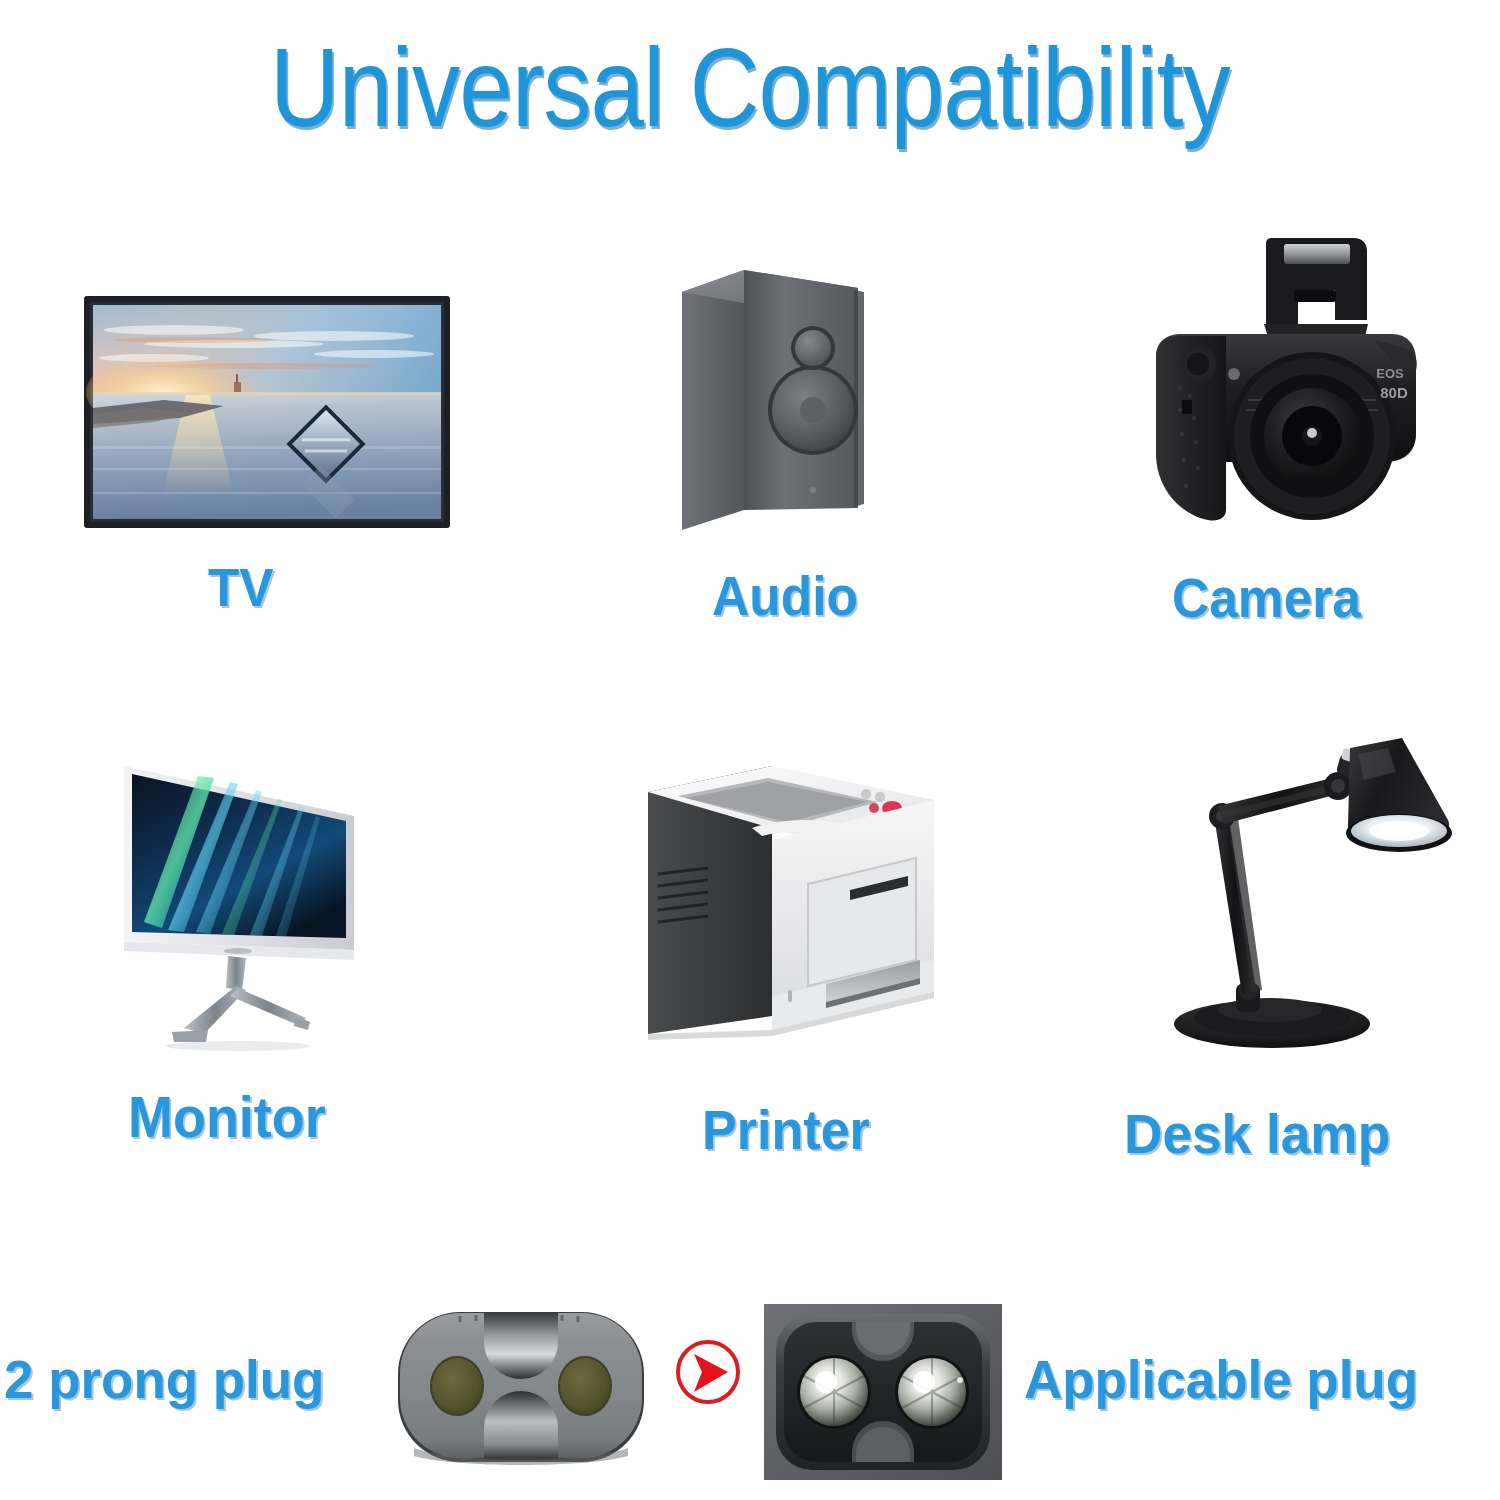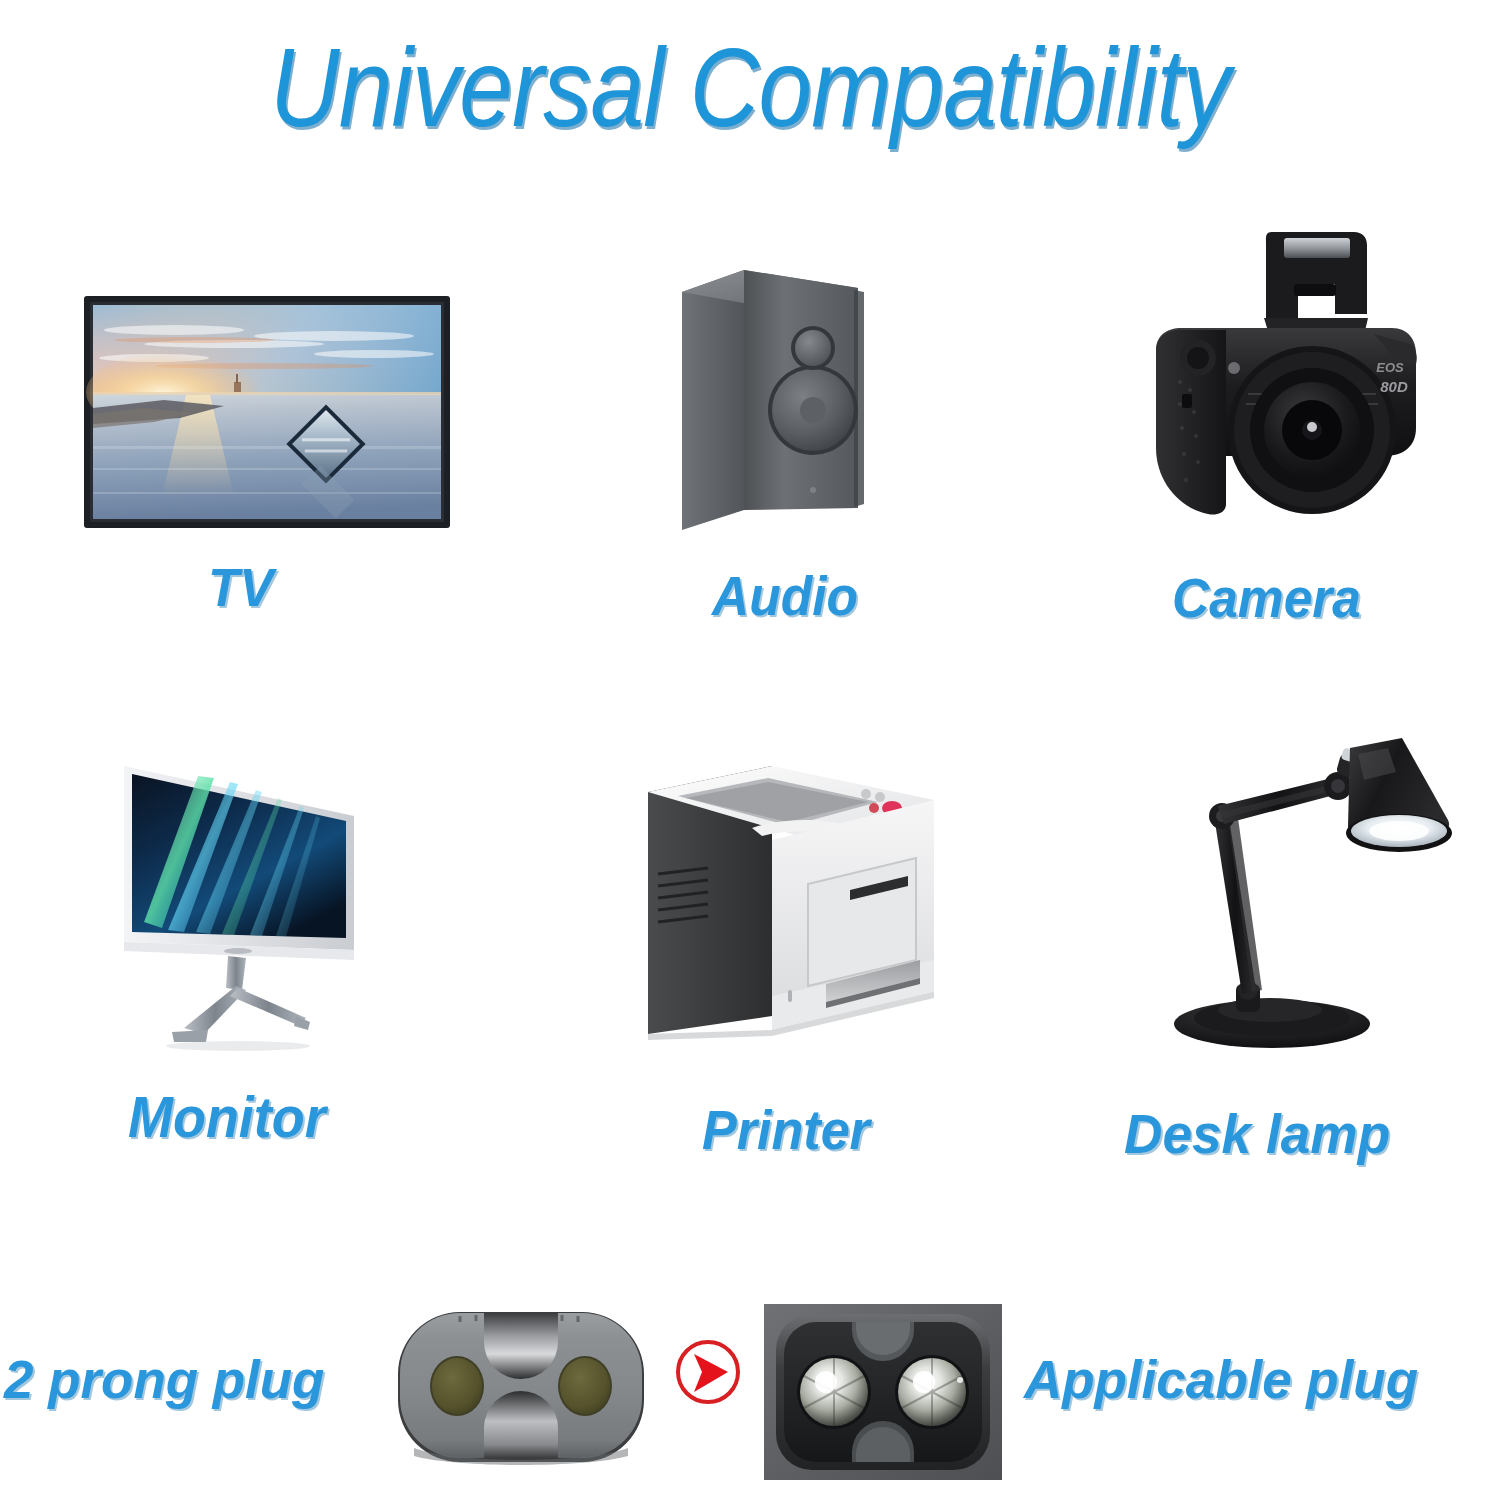--- a/index.html
+++ b/index.html
@@ -3,21 +3,21 @@
 <meta charset="utf-8">
 <style>
   html,body{margin:0;padding:0;}
   body{
     width:1500px;height:1500px;
     background:#ffffff;
     font-family:"Liberation Sans", sans-serif;
     overflow:hidden;
     position:relative;
   }
-  .stage{position:absolute;inset:0;font-style:italic;}
+  .stage{position:absolute;inset:0;}
 
   
   .title{
     position:absolute;
     left:0;right:0;top:32px;
     text-align:center;
     font-family:"Liberation Sans","DejaVu Sans",sans-serif;
     font-size:112px;
     line-height:1;
     font-weight:400;
@@ -48,21 +48,21 @@
   .lbl-desklamp {left:1124px;top:1106px;font-size:56px; transform:scaleX(0.95);transform-origin:0 0;}
   .lbl-prong    {left:4px;   top:1352px;font-size:54px; transform:scaleX(0.98);transform-origin:0 0;}
   .lbl-applic   {left:1024px;top:1352px;font-size:54px; transform:scaleX(0.98);transform-origin:0 0;}
 
   
   .fig{position:absolute;}
   .fig svg{display:block;width:100%;height:100%;}
 
   .fig-tv      {left:84px;  top:296px; width:366px;height:232px;}
   .fig-audio   {left:658px; top:252px; width:230px;height:282px;}
-  .fig-camera  {left:1122px;top:222px; width:320px;height:300px;text-align:center;}
+  .fig-camera  {left:1122px;top:228px; width:320px;height:300px;text-align:center;}
   .fig-monitor {left:110px; top:742px; width:300px;height:318px;}
   .fig-printer {left:612px; top:744px; width:336px;height:314px;}
   .fig-lamp    {left:1152px;top:732px; width:316px;height:326px;}
   .fig-plug2   {left:396px; top:1308px;width:250px;height:160px;}
   .fig-arrow   {left:672px; top:1336px;width:72px; height:72px;}
   .fig-plugapp {left:764px; top:1304px;width:238px;height:176px;}
 </style>
 </head>
 <body>
 

